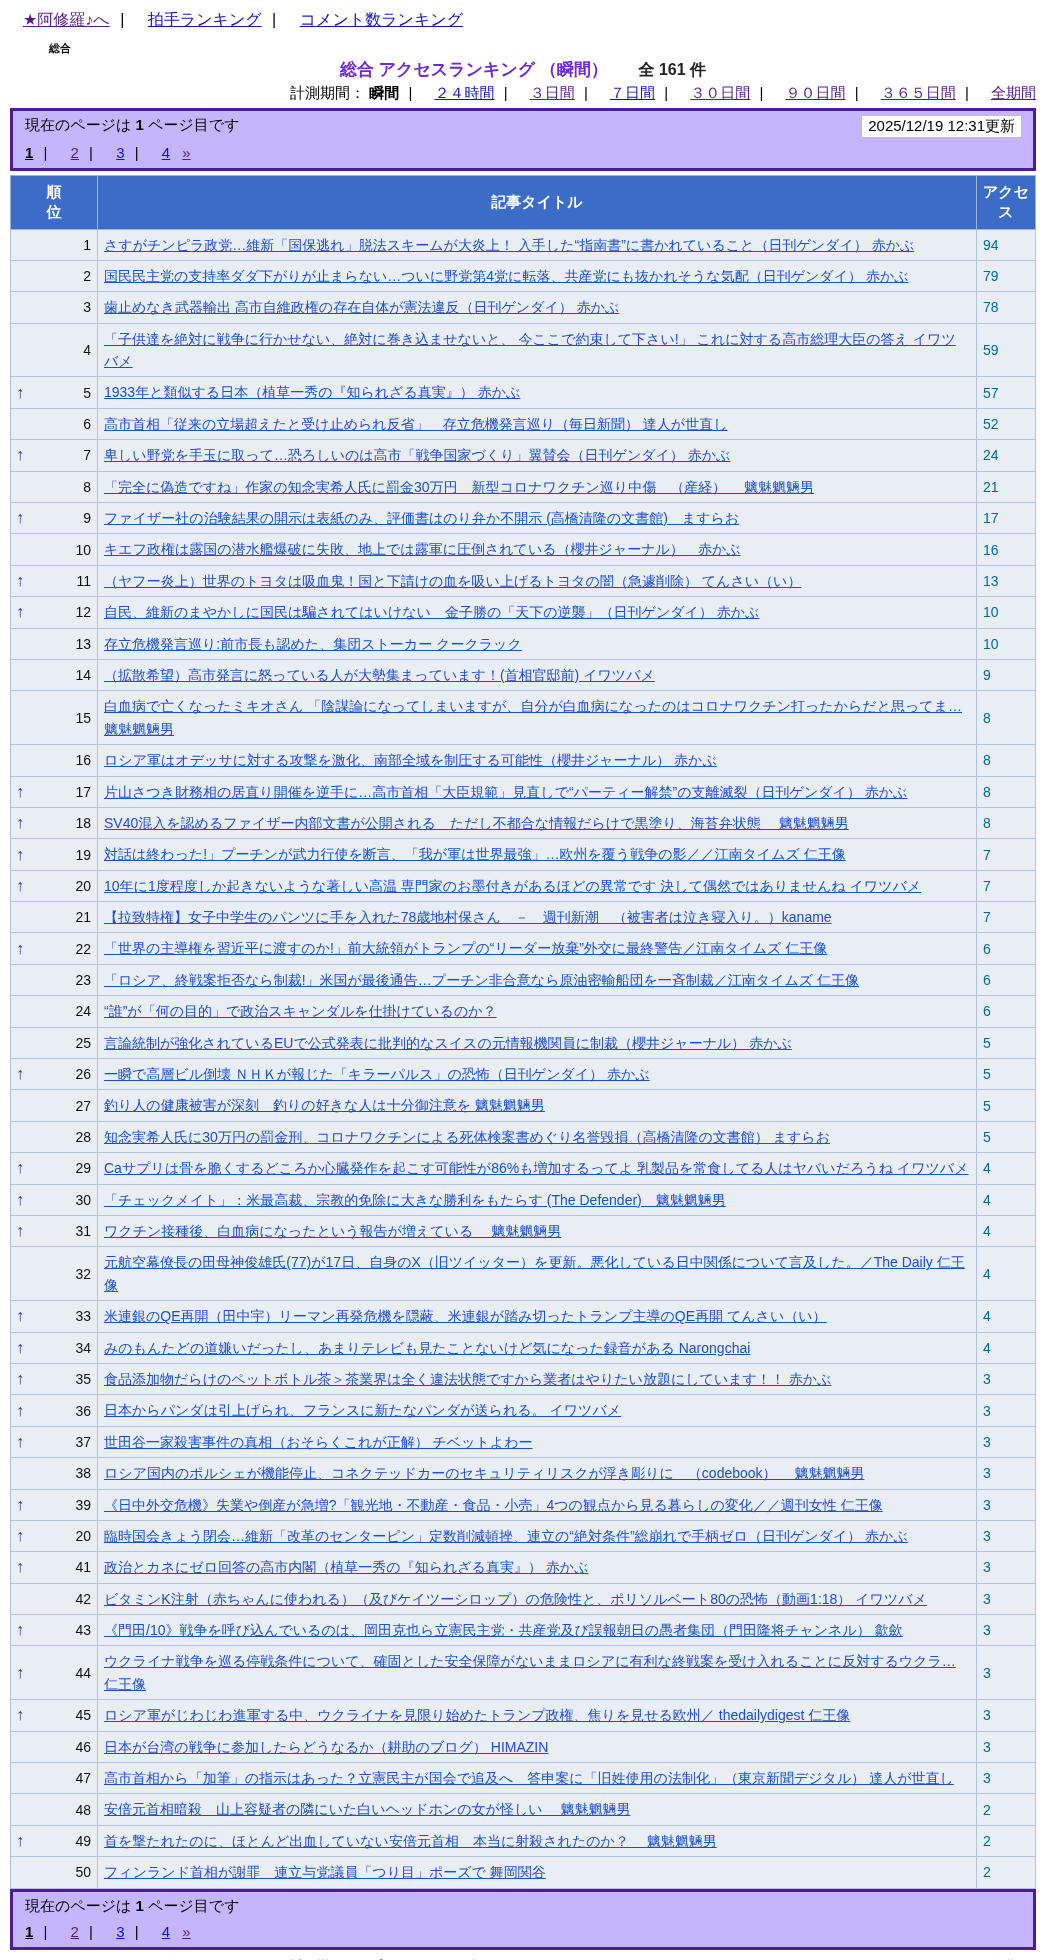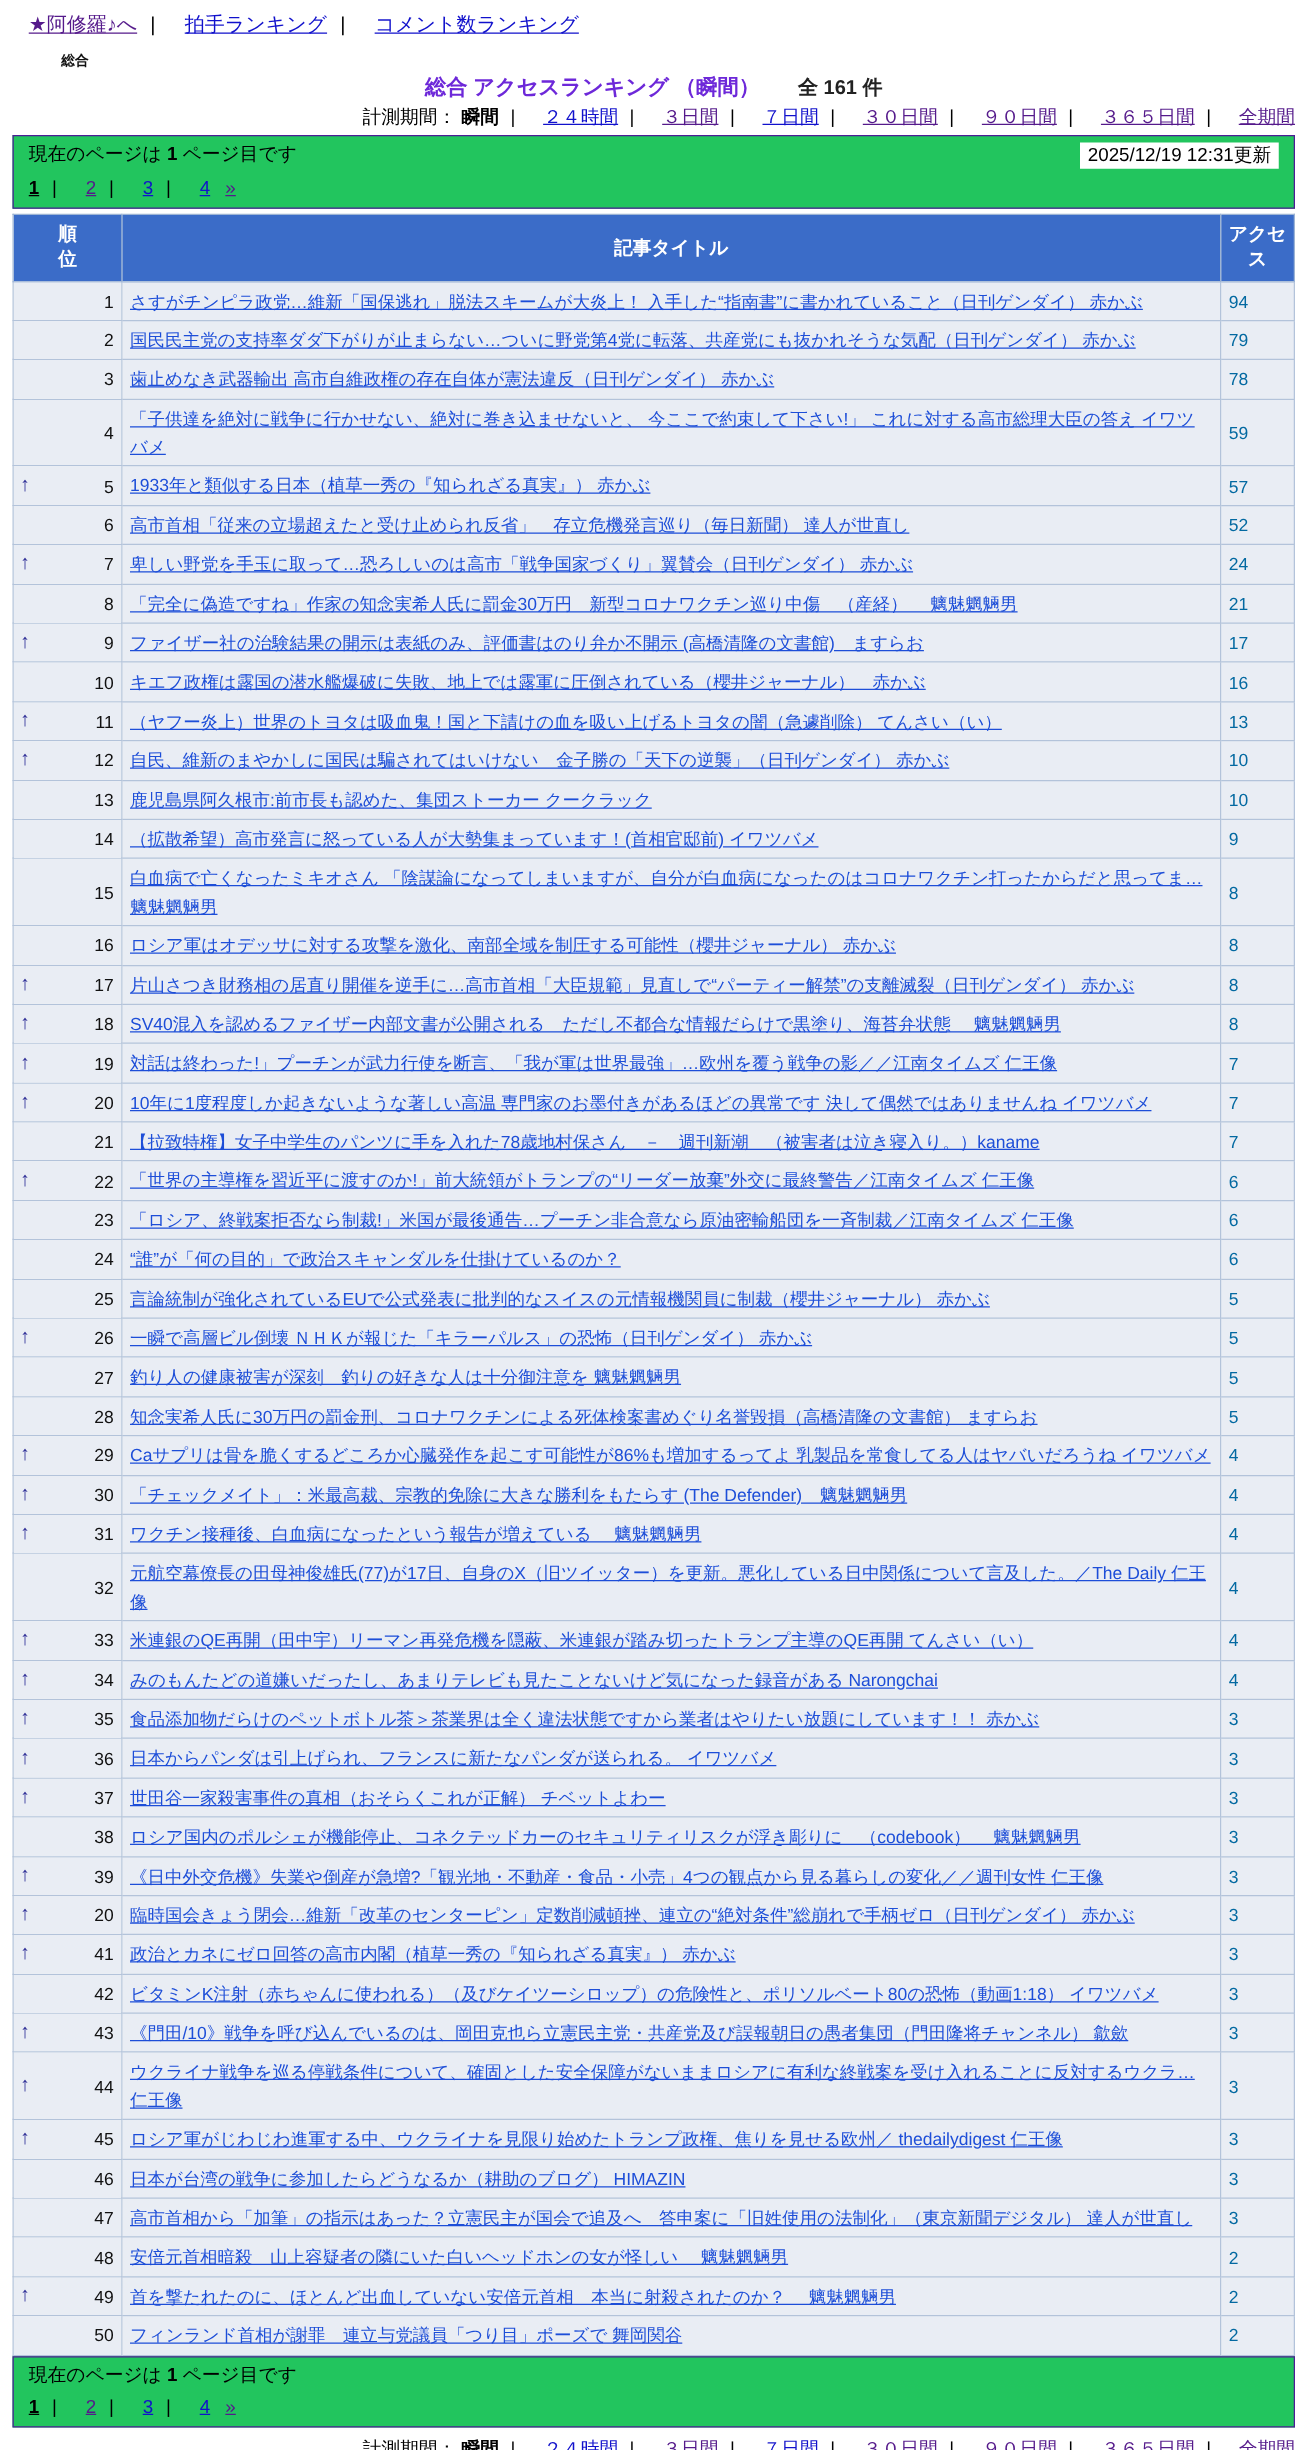--- a/index.html
+++ b/index.html
@@ -21,21 +21,21 @@
   .title-main{color:#6d28d9;font-weight:bold;font-size:17px;}
   .title-total{font-size:16px;font-weight:bold;color:#222;margin-left:26px;}
 
   
   .period-line{text-align:right;font-size:15px;margin:0 0 5px 0;}
   .period-line .plabel{color:#000;}
   .period-line .current{font-weight:bold;color:#000;}
   .period-line .sep{color:#000;margin:0 5px;}
 
   
-  .info-box{border:1px solid #4c1d95;background:#22c55e;padding:5px 12px 7px 12px;font-size:15px;}
+  .info-box{border:3px solid #4c1d95;background:#c4b5fd;padding:5px 12px 7px 12px;font-size:15px;}
   .info-line1{display:flex;justify-content:space-between;align-items:flex-start;}
   .cur-page-num{font-weight:bold;}
   .updated{background:#ffffff;padding:1px 6px;font-size:15px;}
   .pager-line{margin-top:7px;}
   .pager-line .sep{color:#000;margin:0 6px;}
   .page-num.current{color:#000;font-weight:bold;text-decoration:underline;}
 
   
   table.rank{border-collapse:collapse;width:100%;margin-top:4px;}
   table.rank th{background:#3b6cc8;color:#fff;font-weight:bold;font-size:15px;
@@ -282,21 +282,21 @@
         <span>10</span>
       </td>
     </tr>
 
     <tr>
       <td class="c-rank">
         <span class="up"></span>
         <span>13</span>
       </td>
       <td class="c-title">
-        <a class="article">鹿児島県阿久根市:前市長も認めた、集団ストーカー クークラック</a>
+        <a class="article">存立危機発言巡り:前市長も認めた、集団ストーカー クークラック</a>
       </td>
       <td class="c-access">
         <span>10</span>
       </td>
     </tr>
 
     <tr>
       <td class="c-rank">
         <span class="up"></span>
         <span>14</span>

